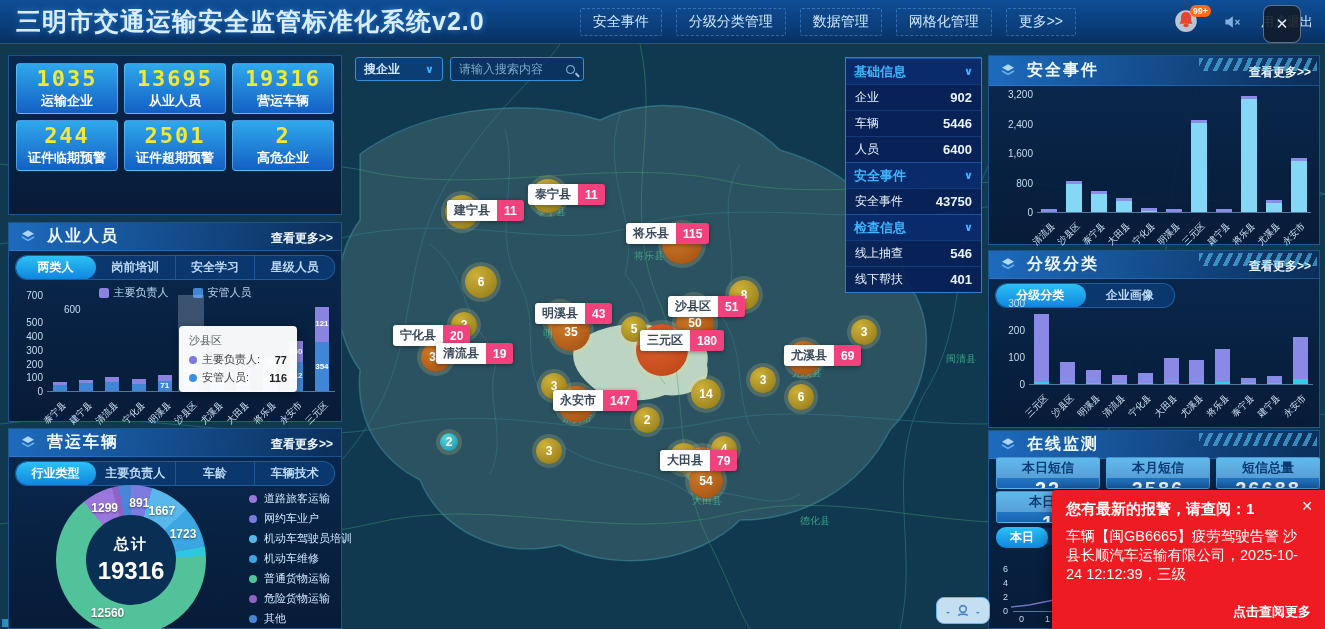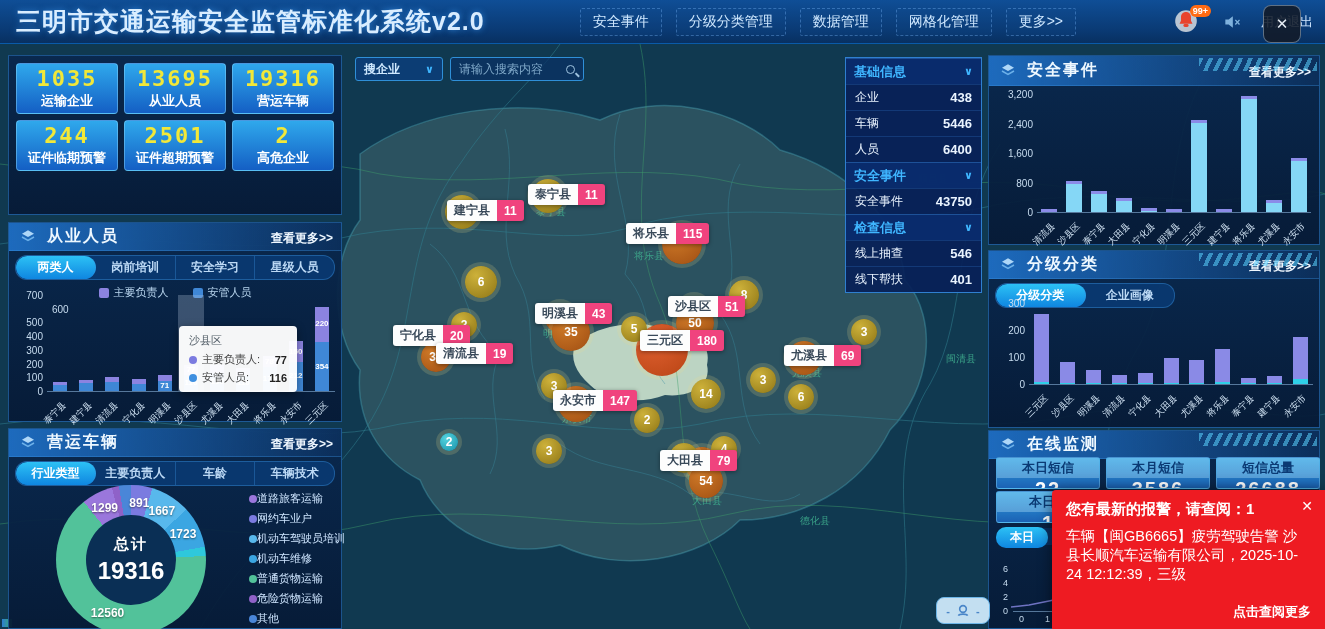--- a/index.html
+++ b/index.html
@@ -115,21 +115,21 @@
   .tt-val { margin-left:auto; font-weight:bold; color:#222; }
 
   .donut { position:absolute; width:150px; height:150px; border-radius:50%; }
   .donut-hole { position:absolute; border-radius:50%; background:#0a2f55; display:flex;
     flex-direction:column; align-items:center; justify-content:center; }
   .dh-l1 { color:#fff; font-size:15px; font-weight:bold; letter-spacing:2px; }
   .dh-l2 { color:#fff; font-size:24px; font-weight:bold; margin-top:3px; }
   .slice-lab { position:absolute; color:#fff; font-size:12px; font-weight:bold;
     transform:translate(-50%,-50%); text-shadow:0 1px 2px rgba(0,0,0,.5); }
   .pie-legend { position:absolute; }
-  .pl-row { display:flex; align-items:center; margin-bottom:5px; color:#cfe6ff; font-size:11px;
+  .pl-row { display:flex; align-items:center; gap:7px; margin-bottom:5px; color:#cfe6ff; font-size:11px;
     white-space:nowrap; }
   .pl-dot { width:8px; height:8px; border-radius:50%; }
 
   
   .mon-tile { position:absolute; border-radius:3px; background:linear-gradient(180deg,#2f9fe0,#1b62b4);
     border:1px solid rgba(140,220,255,.4); overflow:hidden; cursor:pointer; }
   .mon-tile .mt-h { background:rgba(190,235,255,.35); color:#0b3a74; font-size:13px; font-weight:bold;
     text-align:center; padding:1px 0; }
   .mon-tile .mt-v { color:#fff; font-size:20px; font-weight:bold; text-align:center; letter-spacing:2px; }
   .mini-pill { position:absolute; background:linear-gradient(180deg,#2cc1f5,#0f86e0); color:#fff;
@@ -275,21 +275,21 @@
     </div>
   </div>
 
   <div class="info-panel" id="info-panel">
       <div class="info-sec-h">
         <div>基础信息</div>
         <div class="chev">∨</div>
       </div>
       <div class="info-row">
         <div>企业</div>
-        <b>438</b>
+        <b>902</b>
       </div>
       <div class="info-row">
         <div>车辆</div>
         <b>5446</b>
       </div>
       <div class="info-row">
         <div>人员</div>
         <b>6400</b>
       </div>
       <div class="info-sec-h">
@@ -406,21 +406,21 @@
           <div>安管人员</div>
         </div>
       </div>
     <div id="emp-plot" style="position:absolute;left:0;top:0;width:334px;height:200px;">
         <div class="ytick" style="left: 0px; top: 163px;">0</div>
         <div class="ytick" style="left: 0px; top: 149.286px;">100</div>
         <div class="ytick" style="left: 0px; top: 135.571px;">200</div>
         <div class="ytick" style="left: 0px; top: 121.857px;">300</div>
         <div class="ytick" style="left: 0px; top: 108.143px;">400</div>
         <div class="ytick" style="left: 0px; top: 94.4286px;">500</div>
-        <div class="ytick" style="left: 0px; top: 80.7143px; padding-left: 43px;">600</div>
+        <div class="ytick" style="left: 12px; top: 80.7143px; padding-left: 43px;">600</div>
         <div class="ytick" style="left: 0px; top: 67px;">700</div>
         <div class="gbase" style="left: 38px; top: 168px; width: 288px;"></div>
         <div class="hoverband" style="left: 168.909px; top: 72px; width: 26.1818px; height: 96px;"></div>
         <div class="bar" style="left: 44.0909px; top: 161.829px; width: 14px; height: 6.17143px; background: rgb(63, 135, 214);"></div>
         <div class="bar" style="left: 44.0909px; top: 158.811px; width: 14px; height: 3.01714px; background: rgb(139, 131, 224);"></div>
         <div class="xlab" style="left: 11.0909px; top: 176px; width: 40px; text-align: right;">泰宁县</div>
         <div class="bar" style="left: 70.2727px; top: 160.457px; width: 14px; height: 7.54286px; background: rgb(63, 135, 214);"></div>
         <div class="bar" style="left: 70.2727px; top: 156.891px; width: 14px; height: 3.56571px; background: rgb(139, 131, 224);"></div>
         <div class="xlab" style="left: 37.2727px; top: 176px; width: 40px; text-align: right;">建宁县</div>
         <div class="bar" style="left: 96.4545px; top: 159.223px; width: 14px; height: 8.77714px; background: rgb(63, 135, 214);"></div>
@@ -462,21 +462,21 @@
           <div class="segval" style="top: 9.53714px;">212</div>
         </div>
         <div class="bar" style="left: 279.727px; top: 118.354px; width: 14px; height: 20.5714px; background: rgb(139, 131, 224);">
           <div class="segval" style="top: 5.28571px;">150</div>
         </div>
         <div class="xlab" style="left: 246.727px; top: 176px; width: 40px; text-align: right;">永安市</div>
         <div class="bar" style="left: 305.909px; top: 119.451px; width: 14px; height: 48.5486px; background: rgb(63, 135, 214);">
           <div class="segval" style="top: 19.2743px;">354</div>
         </div>
         <div class="bar" style="left: 305.909px; top: 83.52px; width: 14px; height: 35.9314px; background: rgb(139, 131, 224);">
-          <div class="segval" style="top: 12.9657px;">220</div>
+          <div class="segval" style="top: 12.9657px;">121</div>
         </div>
         <div class="xlab" style="left: 272.909px; top: 176px; width: 40px; text-align: right;">三元区</div>
       </div>
     <div class="tooltip" style="left:170px;top:103px;">
       <div class="tt-title">沙县区</div>
       <div id="tt-rows">
           <div class="tt-row">
             <div class="tt-dot" style="background: rgb(123, 123, 224);"></div>
             <div>主要负责人:</div>
             <div class="tt-val">77</div>

